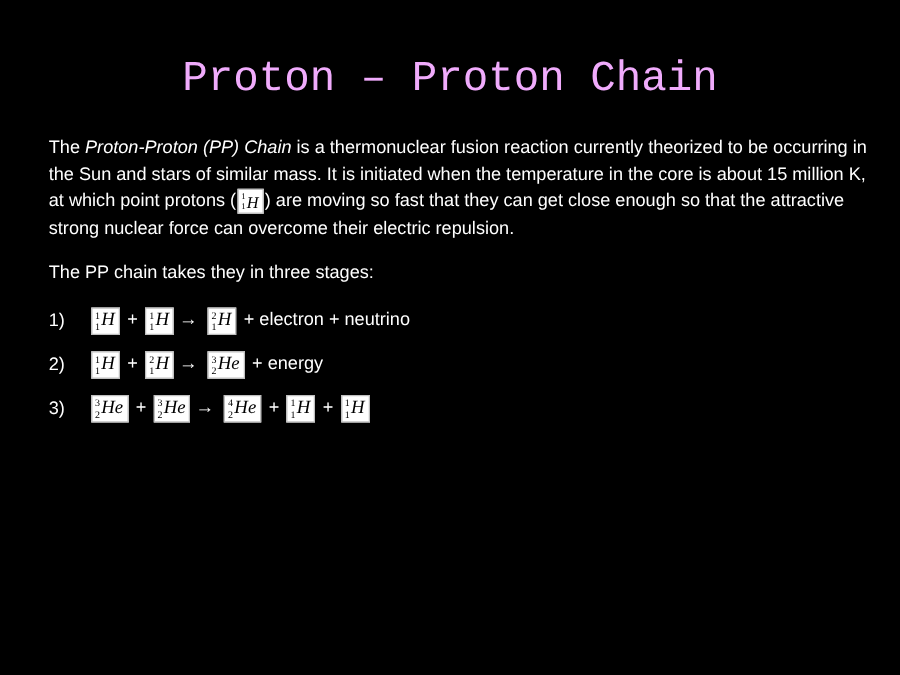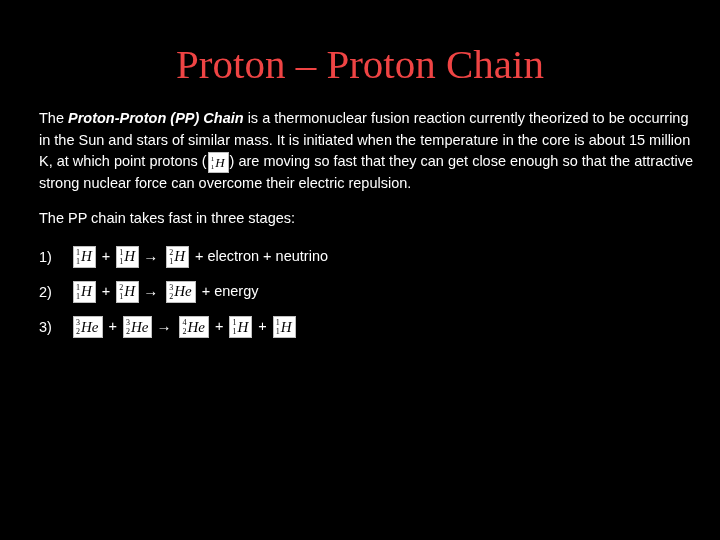--- a/index.html
+++ b/index.html
@@ -19,43 +19,43 @@
     width: 720px;
     height: 540px;
     background: #000000;
   }
   .title {
     position: absolute;
     top: 42px;
     left: 0;
     width: 720px;
     text-align: center;
-    color: #ef4444;
-    font-size: 41px;
+    color: #f0abfc;
+    font-size: 34px;
     line-height: 44px;
-    font-family: Liberation Serif, serif;
+    font-family: Liberation Mono, monospace;
     white-space: nowrap;
   }
   .body {
     position: absolute;
     top: 108px;
     left: 39px;
     width: 660px;
   }
   .para {
     font-size: 14.5px;
     line-height: 21.5px;
     color: #ffffff;
     margin: 0 0 14px 0;
   }
   .para.tight {
     margin-bottom: 12px;
   }
   .bold-italic {
-    font-weight: bold;
+    font-weight: normal;
     font-style: italic;
   }
   sup {
     font-size: 9.5px;
     vertical-align: super;
     line-height: 0;
   }
   
   .nuclide {
     display: inline-block;
@@ -120,21 +120,21 @@
 </style>
 </head>
 <body>
 
 <div class="slide">
 
   <div class="title">Proton – Proton Chain</div>
 
   <div class="body">
     <p class="para">The <span class="bold-italic">Proton-Proton (PP) Chain</span> is a thermonuclear fusion reaction currently theorized to be occurring in the Sun and stars of similar mass. It is initiated when the temperature in the core is about 15 million K, at which point protons (<span class="nuclide small inline-nuclide"><span class="nums"><span>1</span><br><span>1</span></span><span class="sym">H</span></span>) are moving so fast that they can get close enough so that the attractive strong nuclear force can overcome their electric repulsion.</p>
-    <p class="para tight">The PP chain takes fast in three stages:</p>
+    <p class="para tight">The PP chain takes they in three stages:</p>
 
     <div class="steps">
       <div class="step">
         <span class="step-num">1)</span>
         <span class="step-content"><span class="nuclide"><span class="nums"><span>1</span><br><span>1</span></span><span class="sym">H</span></span><span class="op">+</span><span class="nuclide"><span class="nums"><span>1</span><br><span>1</span></span><span class="sym">H</span></span><span class="arrow">→</span><span class="nuclide"><span class="nums"><span>2</span><br><span>1</span></span><span class="sym">H</span></span><span class="tail">+ electron + neutrino</span></span>
       </div>
       <div class="step">
         <span class="step-num">2)</span>
         <span class="step-content"><span class="nuclide"><span class="nums"><span>1</span><br><span>1</span></span><span class="sym">H</span></span><span class="op">+</span><span class="nuclide"><span class="nums"><span>2</span><br><span>1</span></span><span class="sym">H</span></span><span class="arrow">→</span><span class="nuclide"><span class="nums"><span>3</span><br><span>2</span></span><span class="sym">He</span></span><span class="tail">+ energy</span></span>
       </div>

